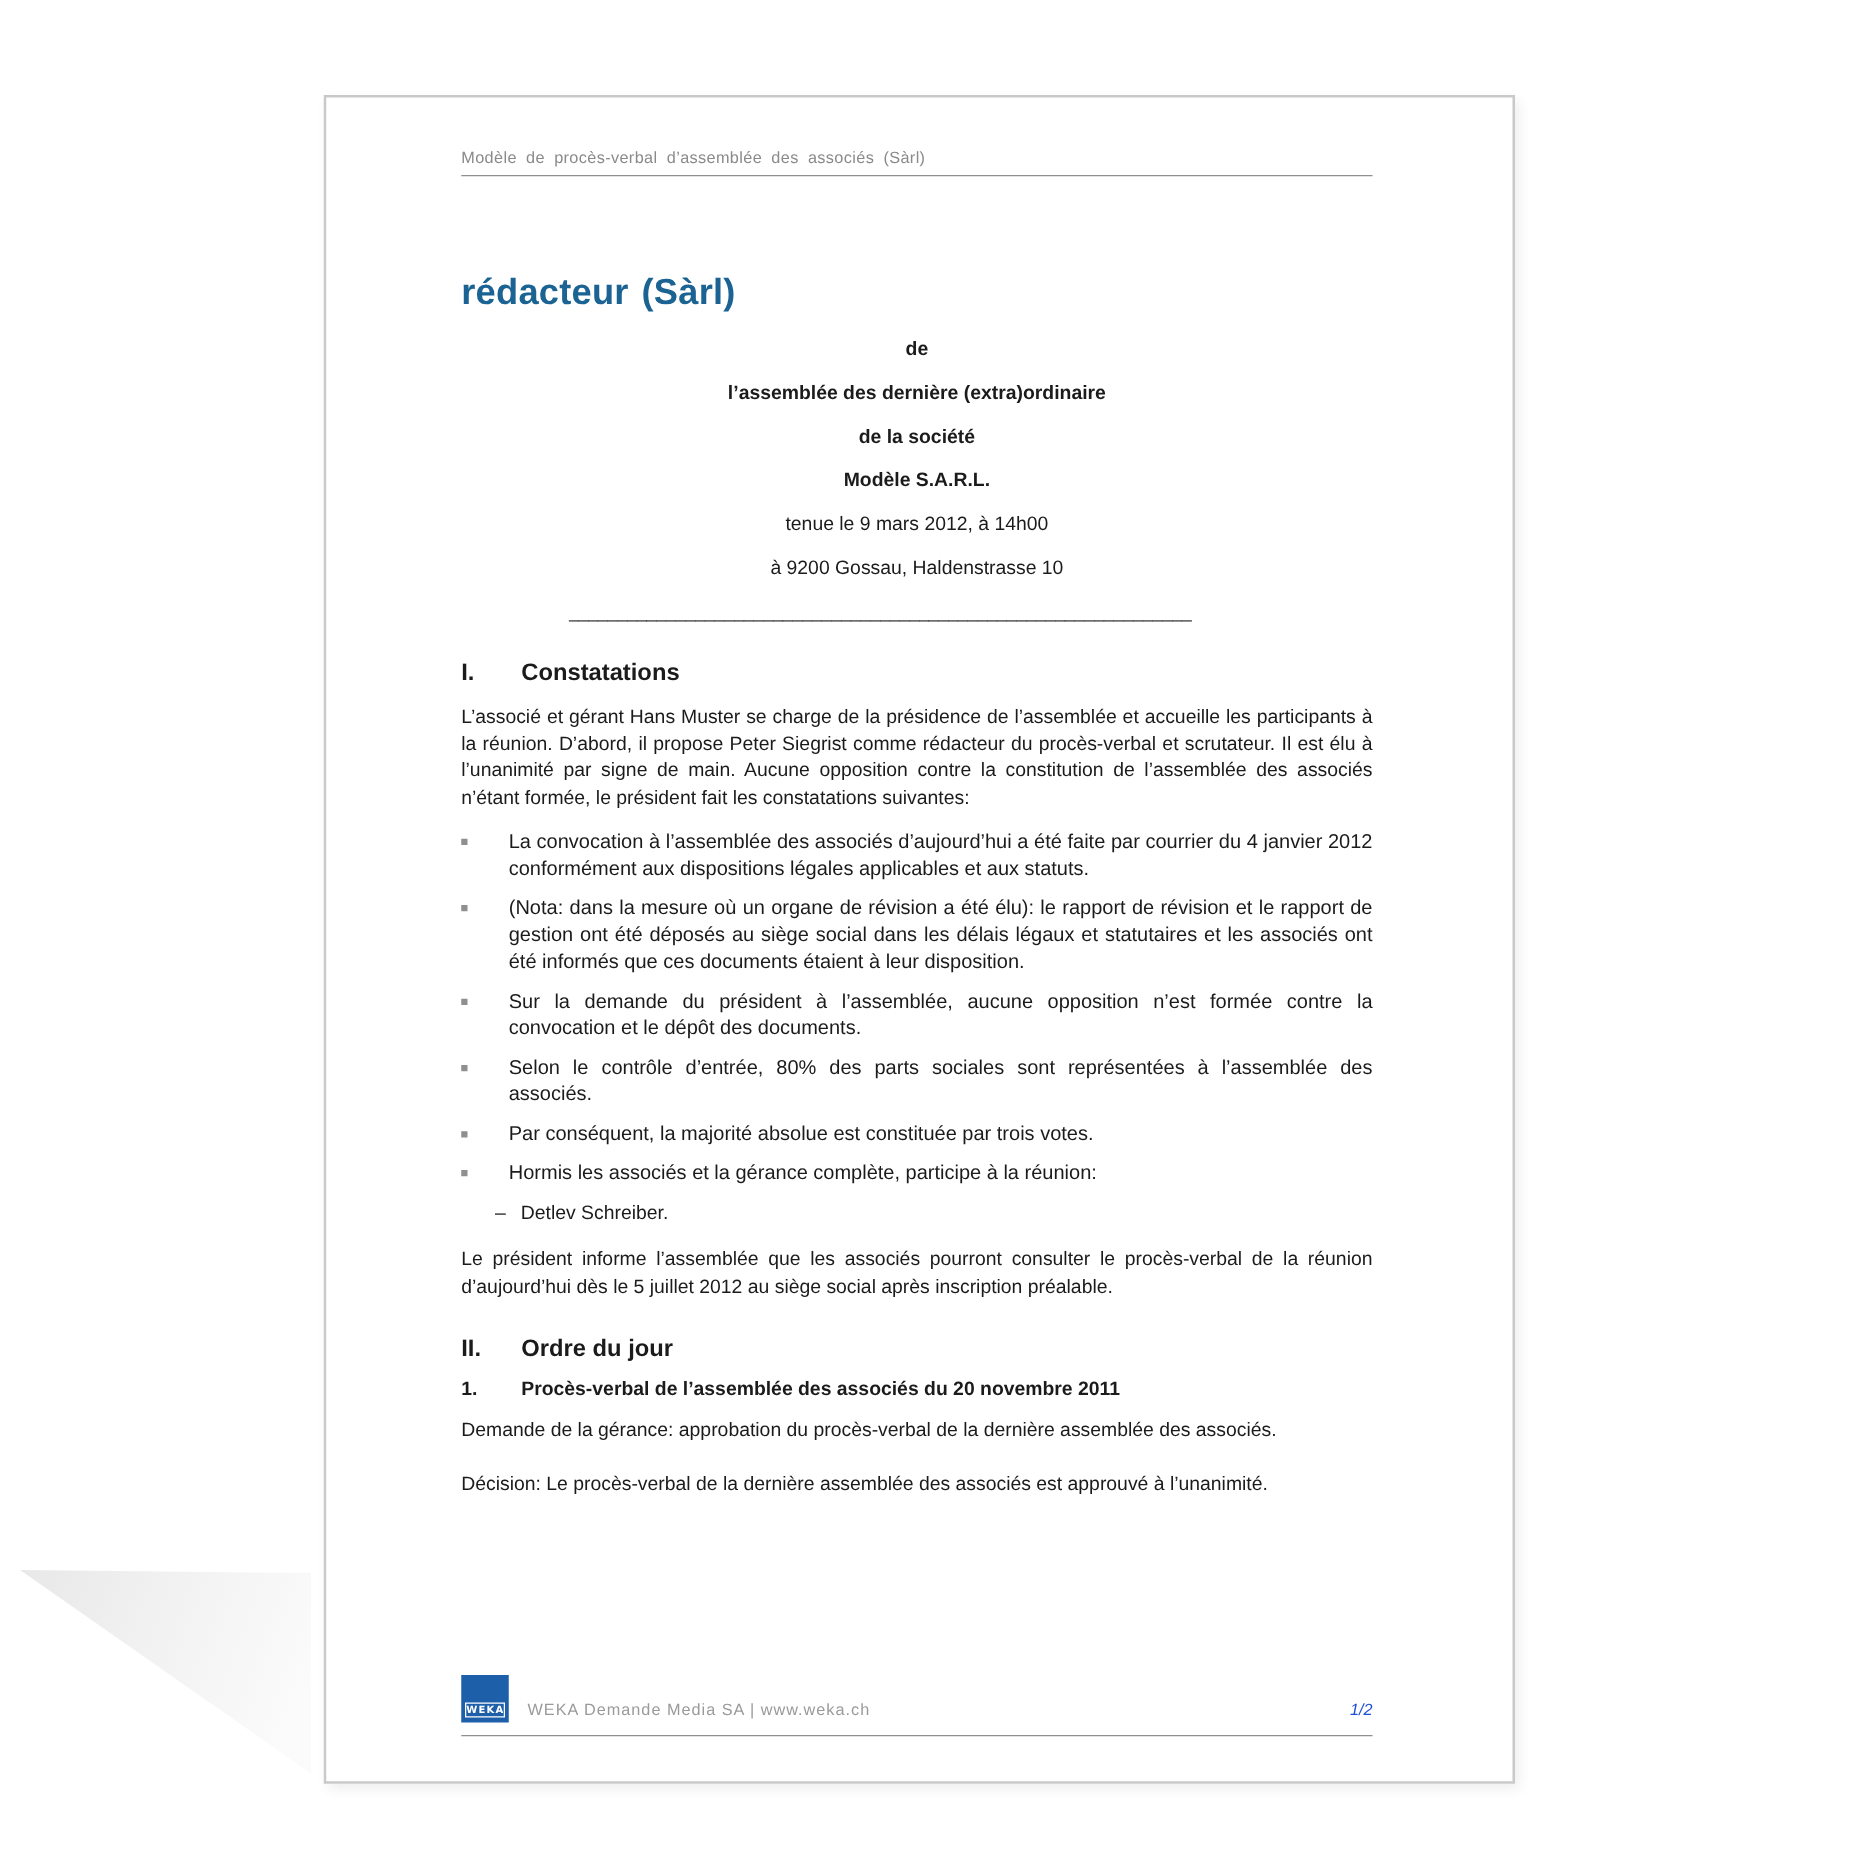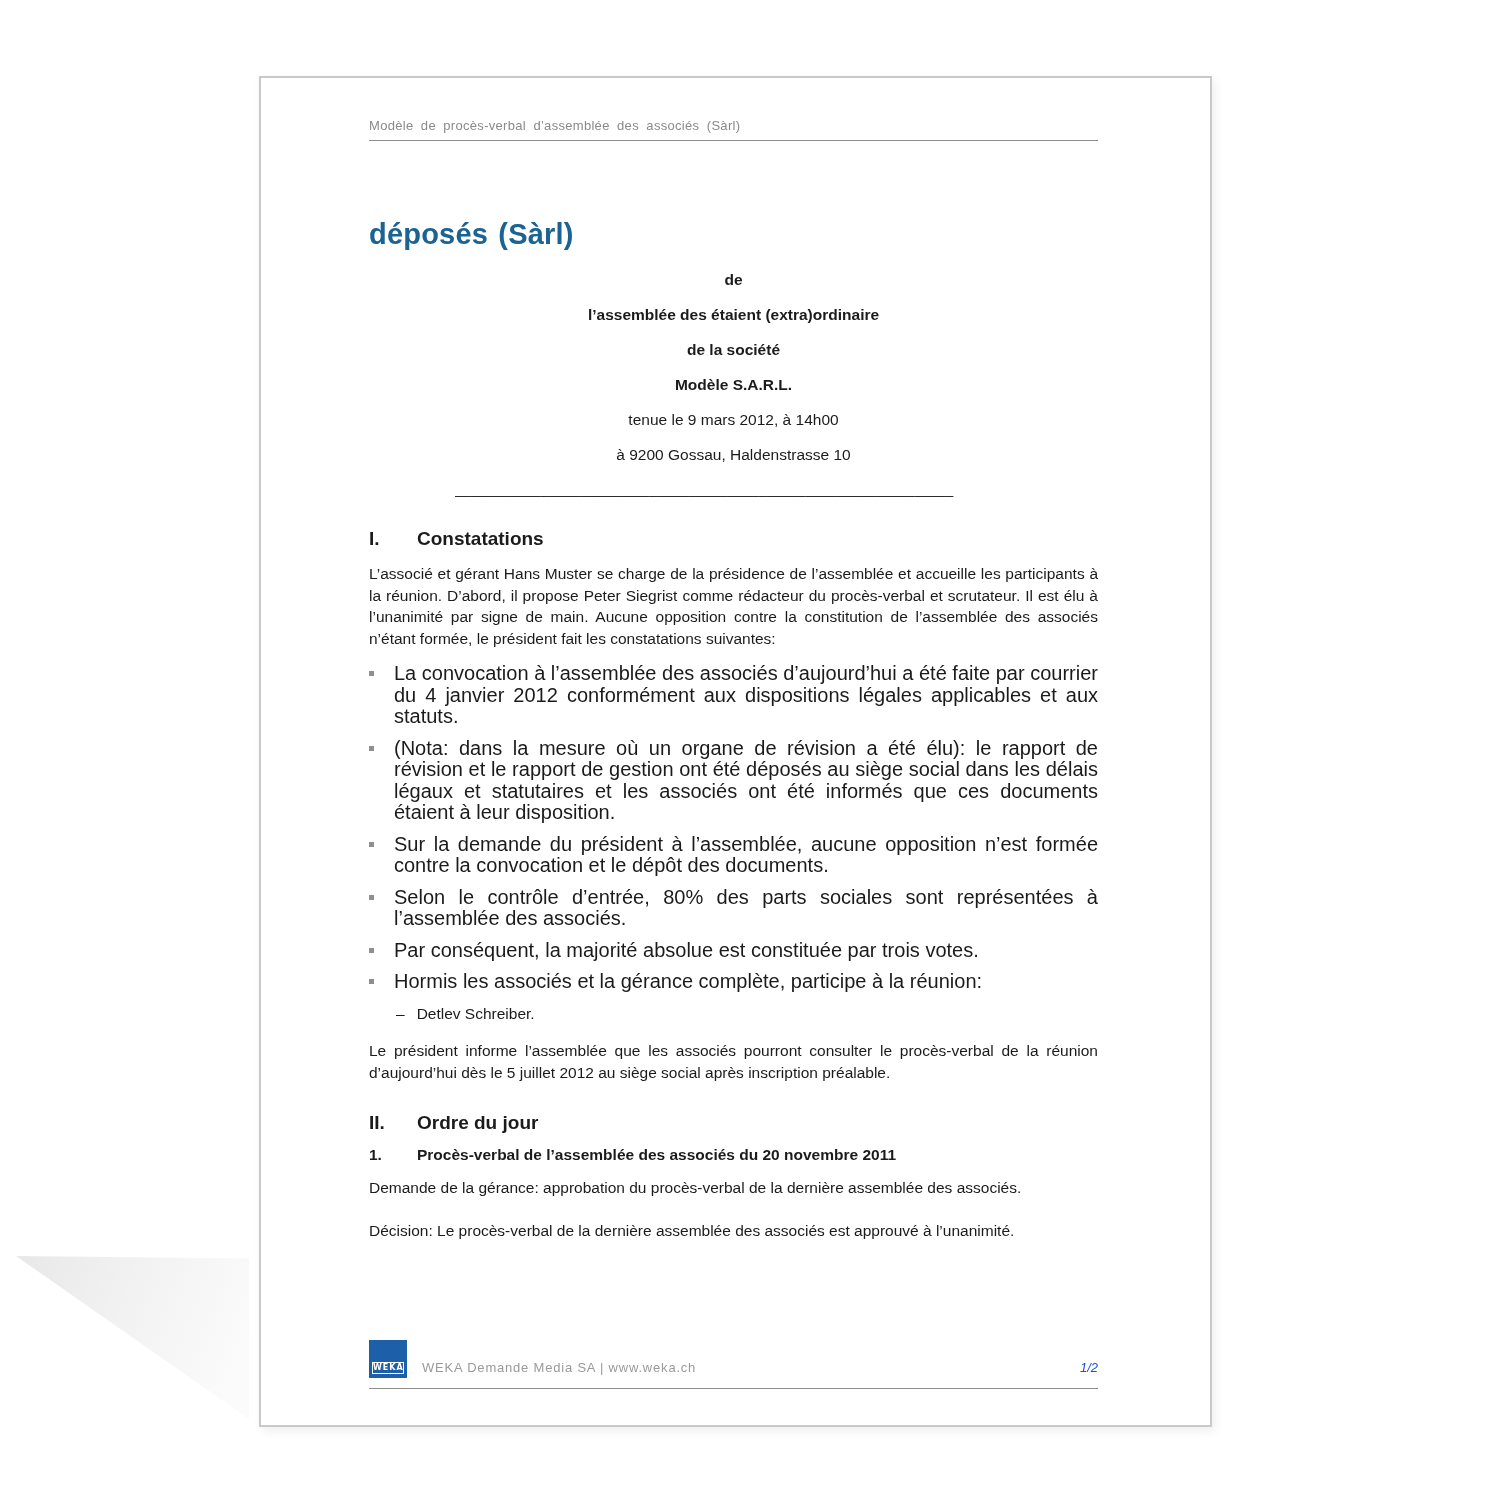--- a/index.html
+++ b/index.html
@@ -45,21 +45,21 @@
 
   .agenda-heading { display: flex; margin-top: 9px; font-size: 15.5px; font-weight: bold; line-height: 21px; }
   .agenda-heading .num { width: 48px; flex: none; }
 
   .para { font-size: 15.5px; line-height: 21.5px; text-align: justify; margin-top: 12px; }
   .para.plain { text-align: left; }
 
   .bullets { margin-top: 14px; }
   .bullet { display: flex; margin-bottom: 10px; }
   .bullet .marker { flex: none; width: 5px; height: 5px; background: #8f8f8f; margin-top: 8px; }
-  .bullet .btext { margin-left: 20px; font-size: 20px; line-height: 21.5px; text-align: justify; }
+  .bullet .btext { margin-left: 33px; font-size: 16px; line-height: 21.5px; text-align: justify; }
 
   .sub-item { display: flex; margin-left: 27px; font-size: 15.5px; line-height: 21.5px; }
   .sub-item .dash { flex: none; margin-right: 12px; }
 
   .closing { margin-top: 16px; }
   .sec2 { margin-top: 28px; }
 
   .footer {
     position: absolute; left: 108px; right: 112px; bottom: 36px;
   }
@@ -87,26 +87,26 @@
 
 <div class="sheet">
   <div class="content">
 
     <div>
       <div class="running-header-text">Modèle de procès-verbal d’assemblée des associés (Sàrl)</div>
       <div class="running-header-rule"></div>
     </div>
 
     <div class="doc-title">
-      <div>déposés (Sàrl)</div>
+      <div>rédacteur (Sàrl)</div>
     </div>
 
     <div class="intro-block">
       <p class="b">de</p>
-      <p class="b">l’assemblée des étaient (extra)ordinaire</p>
+      <p class="b">l’assemblée des dernière (extra)ordinaire</p>
       <p class="b">de la société</p>
       <p class="b">Modèle S.A.R.L.</p>
       <p>tenue le 9 mars 2012, à 14h00</p>
       <p>à 9200 Gossau, Haldenstrasse 10</p>
     </div>
 
     <div class="separator">________________________________________________________________</div>
 
     <div class="sec-heading">
       <span class="num">I.</span>

